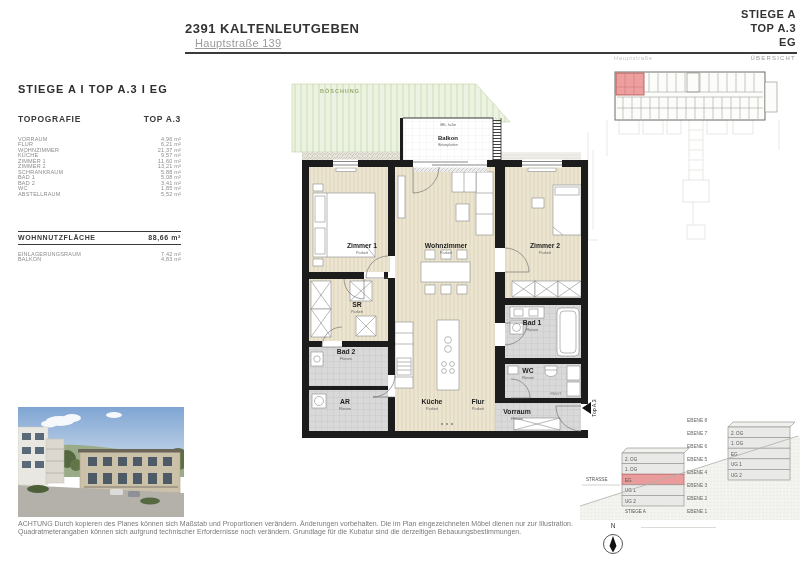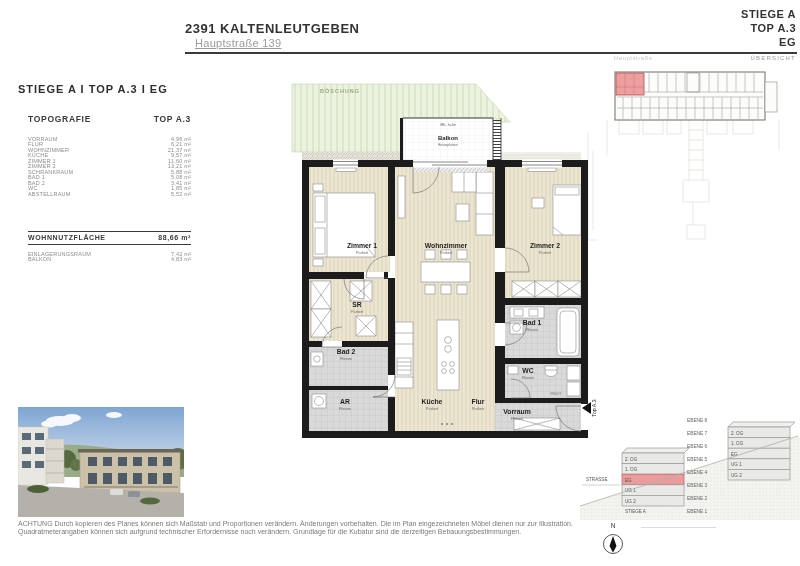--- a/index.html
+++ b/index.html
@@ -9,21 +9,21 @@
   
   .proj-title{left:185px;top:21px;font-size:13px;font-weight:bold;color:#333;letter-spacing:.5px;}
   .proj-addr{left:195px;top:37px;font-size:11px;color:#9a9a9a;letter-spacing:.3px;text-decoration:underline;}
   .unit-block{right:4px;top:7px;text-align:right;font-size:11px;font-weight:bold;color:#333;
               line-height:14px;letter-spacing:.5px;}
   .hrule{left:185px;top:52px;width:612px;height:1.8px;background:#3a3a3a;}
   .street-lbl{left:614px;top:55px;font-size:6px;color:#c6c6c2;letter-spacing:.5px;}
   .uebersicht{right:4px;top:55px;font-size:6px;color:#9a9a96;letter-spacing:1.2px;}
   
   .lheading{left:18px;top:83px;font-size:11px;font-weight:bold;color:#2e2e2e;letter-spacing:1px;}
-  .topo{left:18px;top:114px;width:163px;font-size:5.5px;color:#8c8c8c;margin-left:10px;}
+  .topo{left:18px;top:114px;width:163px;font-size:5.5px;color:#8c8c8c;}
   .topo-head{display:flex;justify-content:space-between;font-size:8.5px;font-weight:bold;
              color:#3a3a3a;letter-spacing:.7px;}
   .trows{margin-top:13px;}
   .trow{display:flex;justify-content:space-between;line-height:5.45px;letter-spacing:.2px;}
   .ttotal{margin-top:34px;border-top:1.1px solid #3a3a3a;border-bottom:1.1px solid #3a3a3a;
           padding:2.5px 0;display:flex;justify-content:space-between;font-size:7px;
           font-weight:bold;color:#3a3a3a;letter-spacing:.6px;}
   .textras{margin-top:7px;}
   
   .disclaimer{left:18px;top:520px;width:578px;font-size:7px;line-height:8.4px;color:#7a7a7a;}

